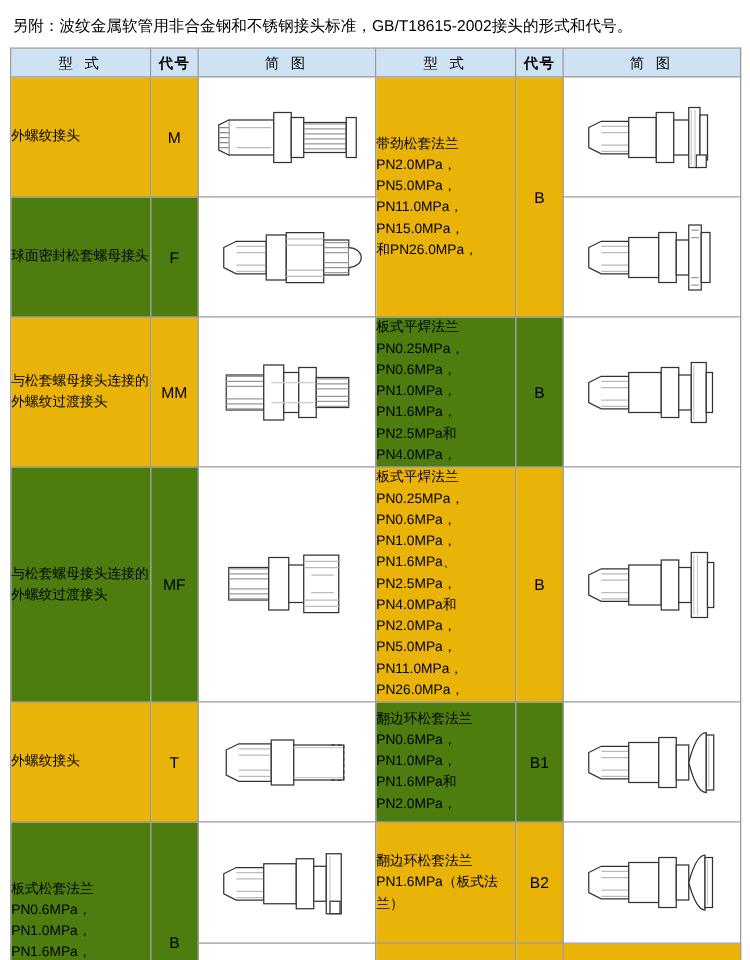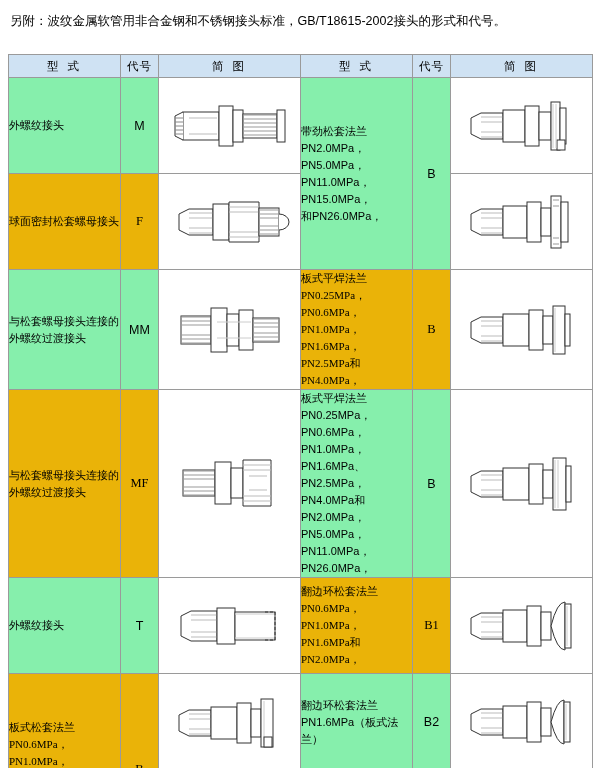--- a/index.html
+++ b/index.html
@@ -17,21 +17,21 @@
   .page {
     width: 600px;
     height: 768px;
     position: relative;
     box-sizing: border-box;
     padding: 10px 8px 0 8px;
   }
   .title {
     font-size: 12.5px;
     line-height: 18px;
-    margin: 2px 0 24px 2px;
+    margin: 2px 0 8px 2px;
     white-space: nowrap;
     letter-spacing: 0px;
   }
   table.main {
     border-collapse: collapse;
     table-layout: fixed;
     width: 584px;
     border: 1px solid #6f6f6f;
   }
   table.main td, table.main th {
@@ -40,33 +40,33 @@
     padding: 0;
   }
   .hdr {
     background: #cfe2f3;
     text-align: center;
     font-size: 11.5px;
     height: 22px;
     letter-spacing: 3px;
     font-weight: normal;
   }
-  .hdr.code { letter-spacing: 1px; }
+  .hdr.code { letter-spacing: 1px; font-weight: bold; }
   .cell-text {
     font-size: 11px;
     line-height: 17px;
     padding: 4px 5px;
     box-sizing: border-box;
   }
   .code-cell {
     text-align: center;
     font-size: 12.5px;
   }
-  .yellow { background: #eab308; font-family: Liberation Serif, serif; }
-  .white { background: #86efac; }
+  .yellow { background: #4d7c0f; }
+  .white { background: #eab308; }
   .fig {
     text-align: center;
     background: #ffffff;
     padding: 2px 0;
   }
   .fig svg { display: block; margin: 0 auto; }
   
   col.c-type { width: 112px; }
   col.c-code { width: 38px; }
   col.c-fig  { width: 142px; }

